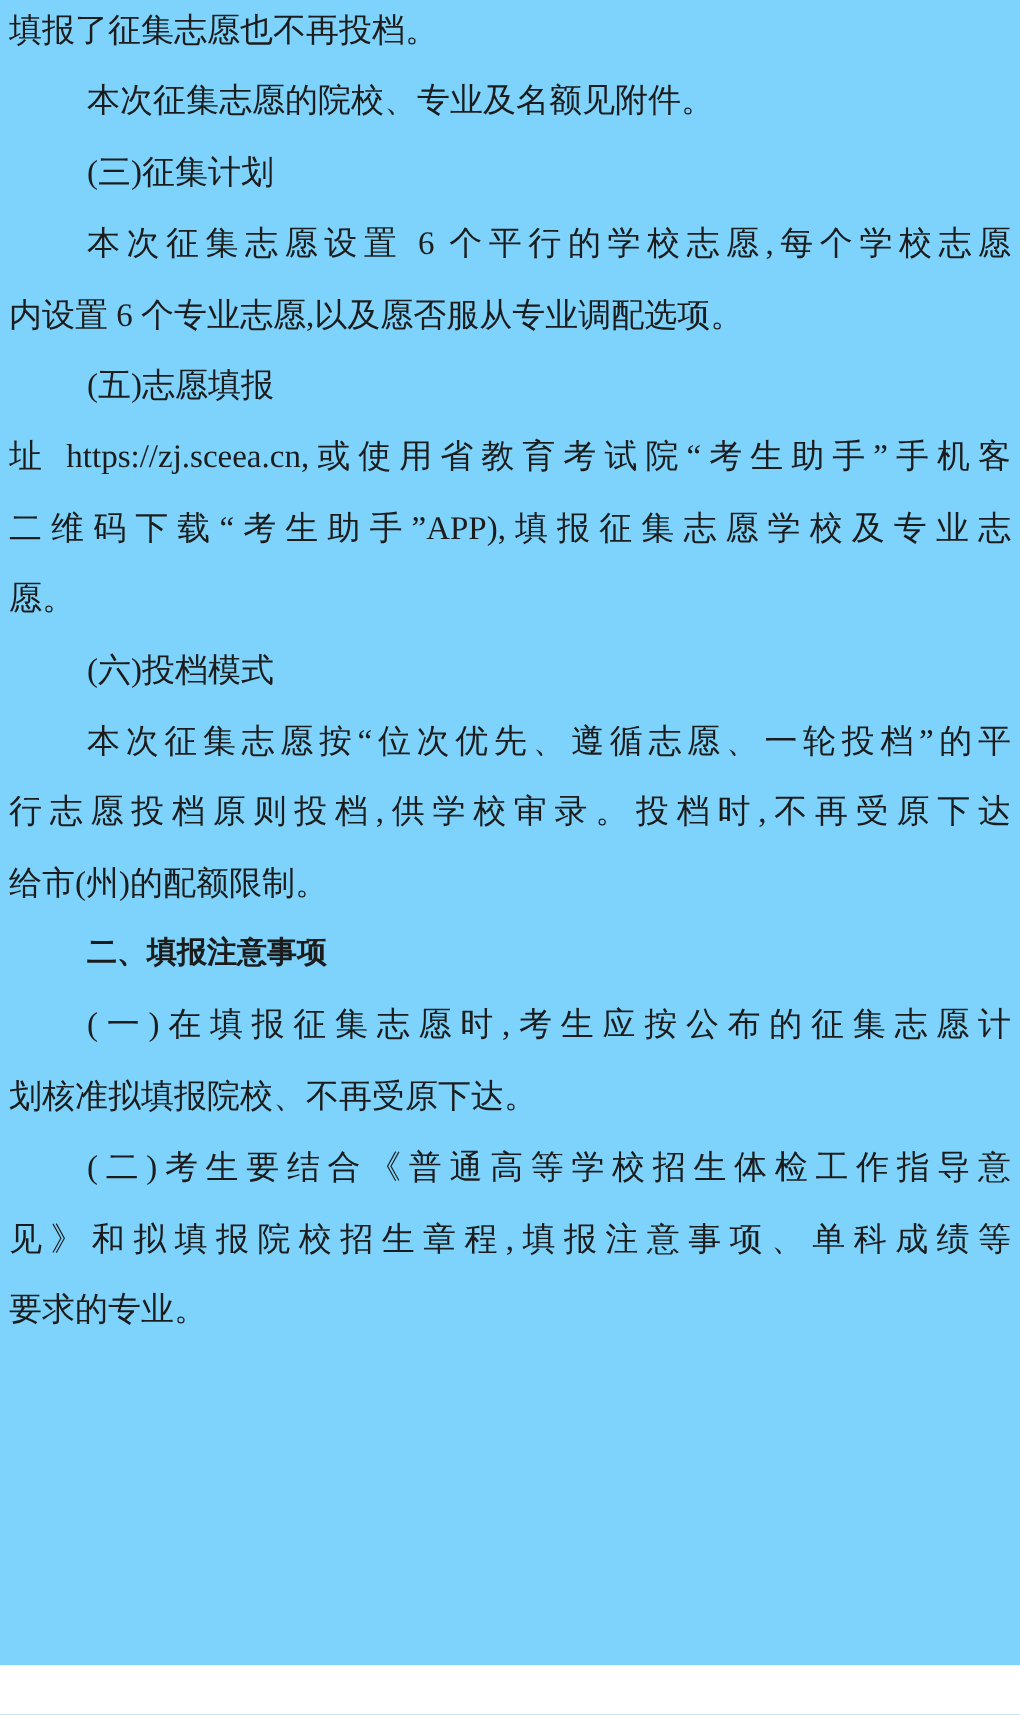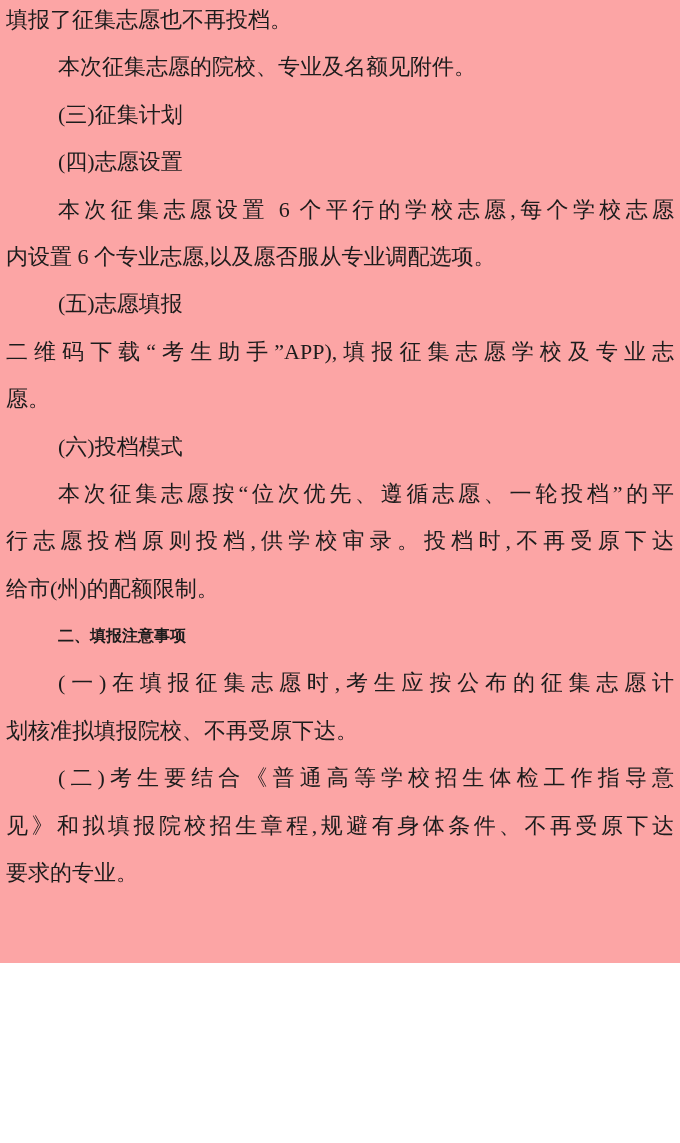--- a/index.html
+++ b/index.html
@@ -3,22 +3,22 @@
 <meta charset="utf-8">
 <style>
   html, body {
     margin: 0;
     padding: 0;
     background: #ffffff;
   }
   .page {
     position: relative;
     width: 680px;
-    height: 963px;
-    background: #fca5a5;
+    height: 1110px;
+    background: #7dd3fc;
     overflow: hidden;
     color: #1c1c1c;
     font-family: "Liberation Serif", "DejaVu Serif", serif;
   }
   .content {
     position: absolute;
     top: -4px;
     left: 6px;
     right: 6px;
   }
@@ -37,51 +37,51 @@
     text-justify: inter-character;
   }
   
   .ind {
     padding-left: 52px;
   }
   
   .hd {
     font-family: "Liberation Sans", "DejaVu Sans", sans-serif;
     font-weight: bold;
-    font-size: 16px;
+    font-size: 20px;
   }
   .footer {
     position: absolute;
     left: 8px;
     top: 1106px;
     font-size: 22px;
     line-height: 30px;
     letter-spacing: 2px;
     color: #1c1c1c;
   }
 </style>
 </head>
 <body>
 
 <div class="page">
   <div class="content">
     <div class="line">填报了征集志愿也不再投档。</div>
     <div class="line ind">本次征集志愿的院校、专业及名额见附件。</div>
     <div class="line ind">(三)征集计划</div>
-    <div class="line ind">(四)志愿设置</div>
     <div class="line ind str">本次征集志愿设置 6 个平行的学校志愿,每个学校志愿</div>
     <div class="line">内设置 6 个专业志愿,以及愿否服从专业调配选项。</div>
     <div class="line ind">(五)志愿填报</div>
+    <div class="line str">址 https://zj.sceea.cn,或使用省教育考试院“考生助手”手机客</div>
     <div class="line str">二维码下载“考生助手”APP),填报征集志愿学校及专业志</div>
     <div class="line">愿。</div>
     <div class="line ind">(六)投档模式</div>
     <div class="line ind str">本次征集志愿按“位次优先、遵循志愿、一轮投档”的平</div>
     <div class="line str">行志愿投档原则投档,供学校审录。投档时,不再受原下达</div>
     <div class="line">给市(州)的配额限制。</div>
     <div class="line ind hd">二、填报注意事项</div>
     <div class="line ind str">(一)在填报征集志愿时,考生应按公布的征集志愿计</div>
     <div class="line">划核准拟填报院校、不再受原下达。</div>
     <div class="line ind str">(二)考生要结合《普通高等学校招生体检工作指导意</div>
-    <div class="line str">见》和拟填报院校招生章程,规避有身体条件、不再受原下达</div>
+    <div class="line str">见》和拟填报院校招生章程,填报注意事项、单科成绩等</div>
     <div class="line">要求的专业。</div>
   </div>
   <div class="footer">— 2 —</div>
 </div>
 
 </body></html>

